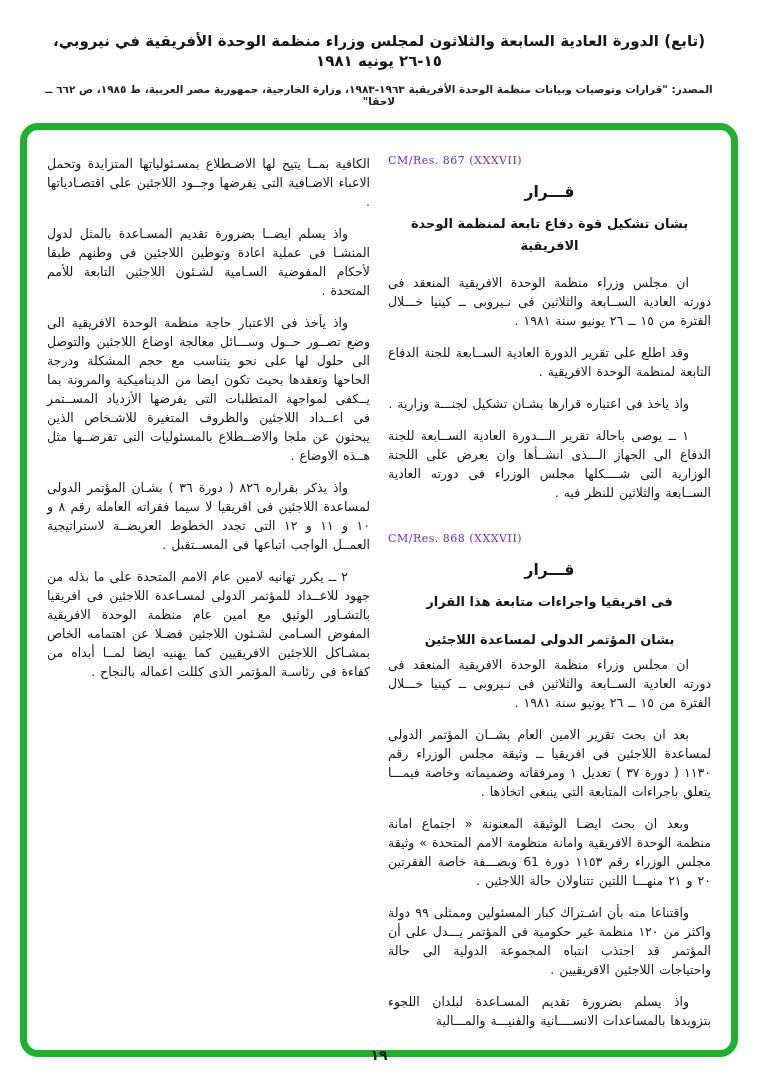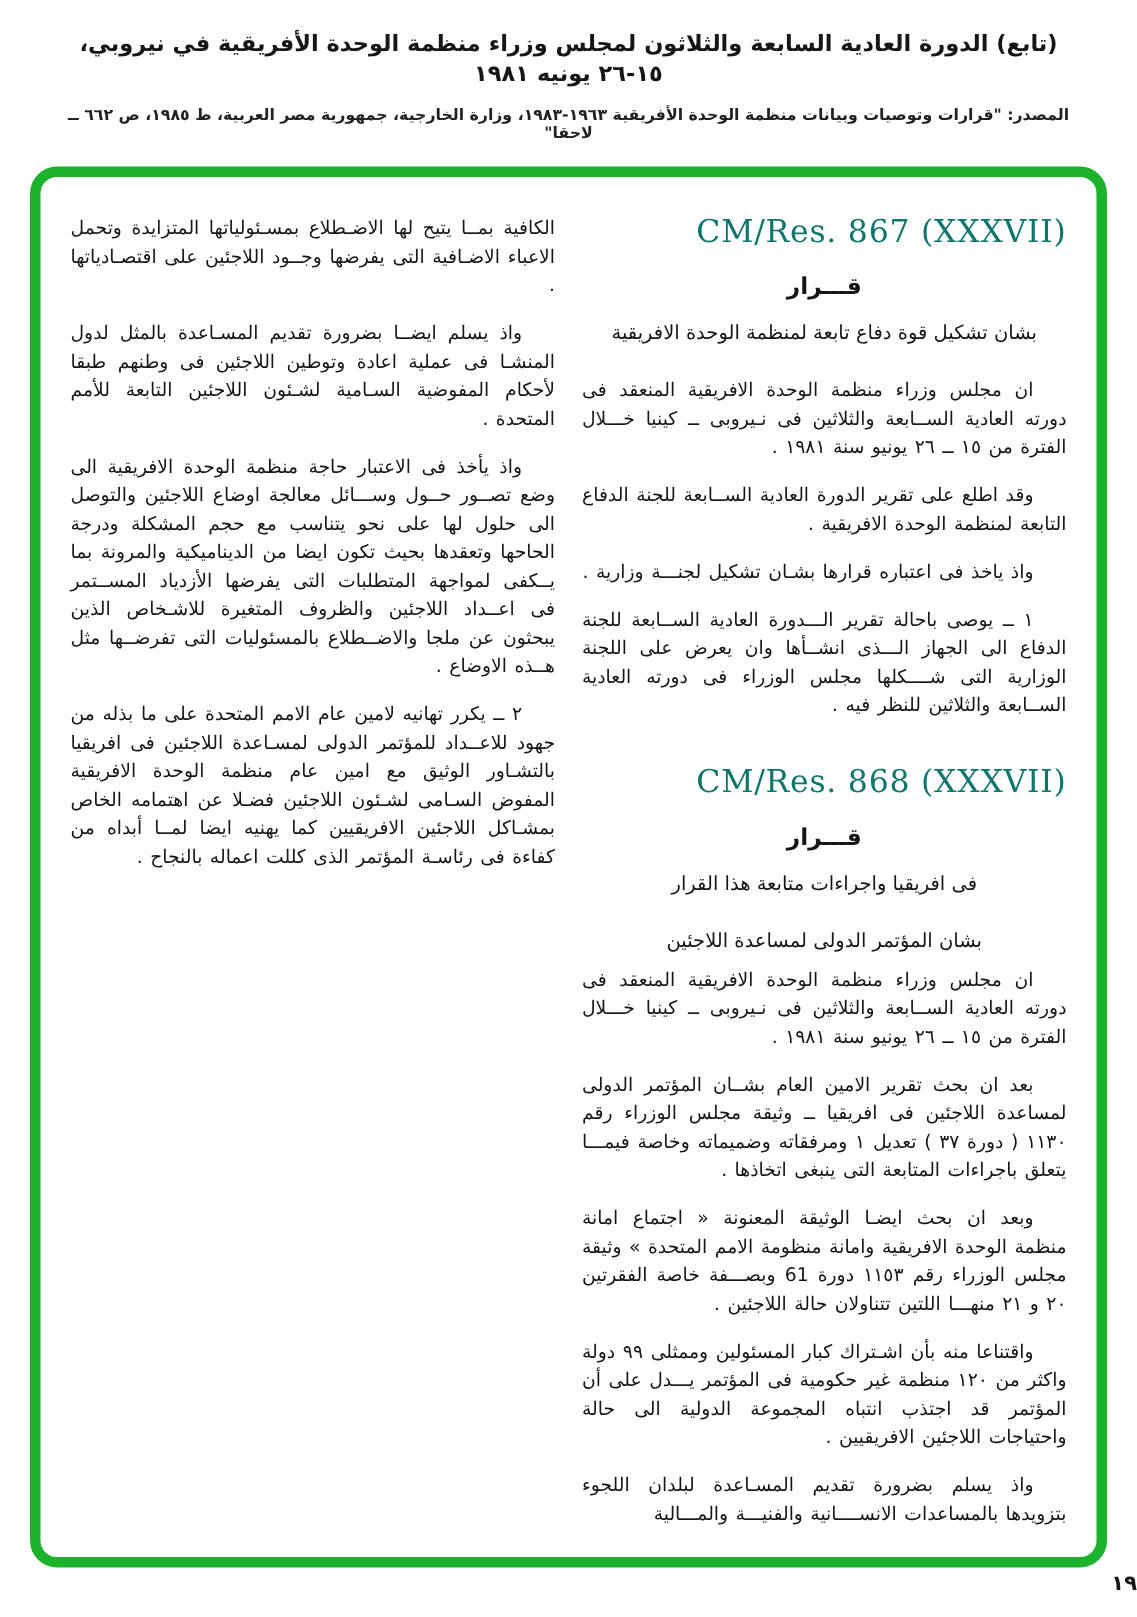--- a/index.html
+++ b/index.html
@@ -6,21 +6,21 @@
   html, body {
     width: 758px; height: 1078px;
     background: #ffffff;
     font-family: "DejaVu Sans", sans-serif;
     color: #161616;
     position: relative;
     overflow: hidden;
   }
   
   .page-header {
-    padding-top: 20px;
+    padding-top: 32px;
     text-align: center;
   }
   .header-line1 {
     font-size: 15px;
     font-weight: bold;
     line-height: 1.3;
     padding: 0 40px;
   }
   .header-line2 {
     margin-top: 12px;
@@ -49,48 +49,48 @@
     font-size: 12.5px;
     line-height: 1.52;
     text-align: justify;
     text-indent: 22px;
     margin-bottom: 13px;
     word-spacing: 1px;
   }
   .para.no-indent { text-indent: 0; }
   .res-ref {
     direction: ltr;
-    text-align: right;
+    text-align: left;
     font-family: "DejaVu Serif", "Liberation Serif", serif;
-    font-size: 21px;
+    font-size: 11px;
     letter-spacing: 0.5px;
     margin-bottom: 8px;
-    color: #0f766e;
+    color: #6d28d9;
   }
   .res-title {
     text-align: center;
     font-weight: bold;
     font-size: 15.5px;
     margin: 16px 0 12px 0;
   }
   .res-subtitle {
     text-align: center;
-    font-weight: normal;
+    font-weight: bold;
     font-size: 13px;
     line-height: 1.7;
     margin-bottom: 4px;
   }
   .res-subtitle.last { margin-bottom: 16px; }
   .section-gap { margin-top: 30px; }
   
   .page-footer {
     position: absolute;
     bottom: 14px;
     left: 0; right: 0;
-    text-align: right;
+    text-align: center;
   }
   .page-number {
     font-size: 14px;
     font-weight: bold;
     letter-spacing: 2px;
   }
 </style>
 </head>
 <body>
 
@@ -125,20 +125,21 @@
         <p class="para">واقتناعا منه بأن اشـتراك كبار المسئولين وممثلى ٩٩ دولة واكثر من ١٢٠ منظمة غير حكومية فى المؤتمر يـــدل على أن المؤتمر قد اجتذب انتباه المجموعة الدولية الى حالة واحتياجات اللاجئين الافريقيين .</p>
         <p class="para">واذ يسلم بضرورة تقديم المسـاعدة لبلدان اللجوء بتزويدها بالمساعدات الانســــانية والفنيـــة والمـــالية</p>
       </div>
 
     </div>
 
     <div class="col">
       <p class="para no-indent">الكافية بمــا يتيح لها الاضـطلاع بمسـئولياتها المتزايدة وتحمل الاعباء الاضـافية التى يفرضها وجــود اللاجئين على اقتصـادياتها .</p>
       <p class="para">واذ يسلم ايضــا بضرورة تقديم المسـاعدة بالمثل لدول المنشـا فى عملية اعادة وتوطين اللاجئين فى وطنهم طبقا لأحكام المفوضية السـامية لشـئون اللاجئين التابعة للأمم المتحدة .</p>
       <p class="para">واذ يأخذ فى الاعتبار حاجة منظمة الوحدة الافريقية الى وضع تصــور حــول وســـائل معالجة اوضاع اللاجئين والتوصل الى حلول لها على نحو يتناسب مع حجم المشكلة ودرجة الحاحها وتعقدها بحيث تكون ايضا من الديناميكية والمرونة بما يــكفى لمواجهة المتطلبات التى يفرضها الأزدياد المســتمر فى اعــداد اللاجئين والظروف المتغيرة للاشـخاص الذين يبحثون عن ملجا والاضــطلاع بالمسئوليات التى تفرضــها مثل هــذه الاوضاع .</p>
+      <p class="para">واذ يذكر بقراره ٨٢٦ ( دورة ٣٦ ) بشـان المؤتمر الدولى لمساعدة اللاجئين فى افريقيا لا سيما فقراته العاملة رقم ٨ و ١٠ و ١١ و ١٢ التى تجدد الخطوط العريضــة لاستراتيجية العمــل الواجب اتباعها فى المســتقبل .</p>
       <p class="para">٢ ــ يكرر تهانيه لامين عام الامم المتحدة على ما بذله من جهود للاعــداد للمؤتمر الدولى لمسـاعدة اللاجئين فى افريقيا بالتشـاور الوثيق مع امين عام منظمة الوحدة الافريقية المفوض السـامى لشـئون اللاجئين فضـلا عن اهتمامه الخاص بمشـاكل اللاجئين الافريقيين كما يهنيه ايضا لمــا أبداه من كفاءة فى رئاسـة المؤتمر الذى كللت اعماله بالنجاح .</p>
     </div>
 
   </div>
 </div>
 
 <div class="page-footer">
   <span class="page-number">١٩</span>
 </div>
 

